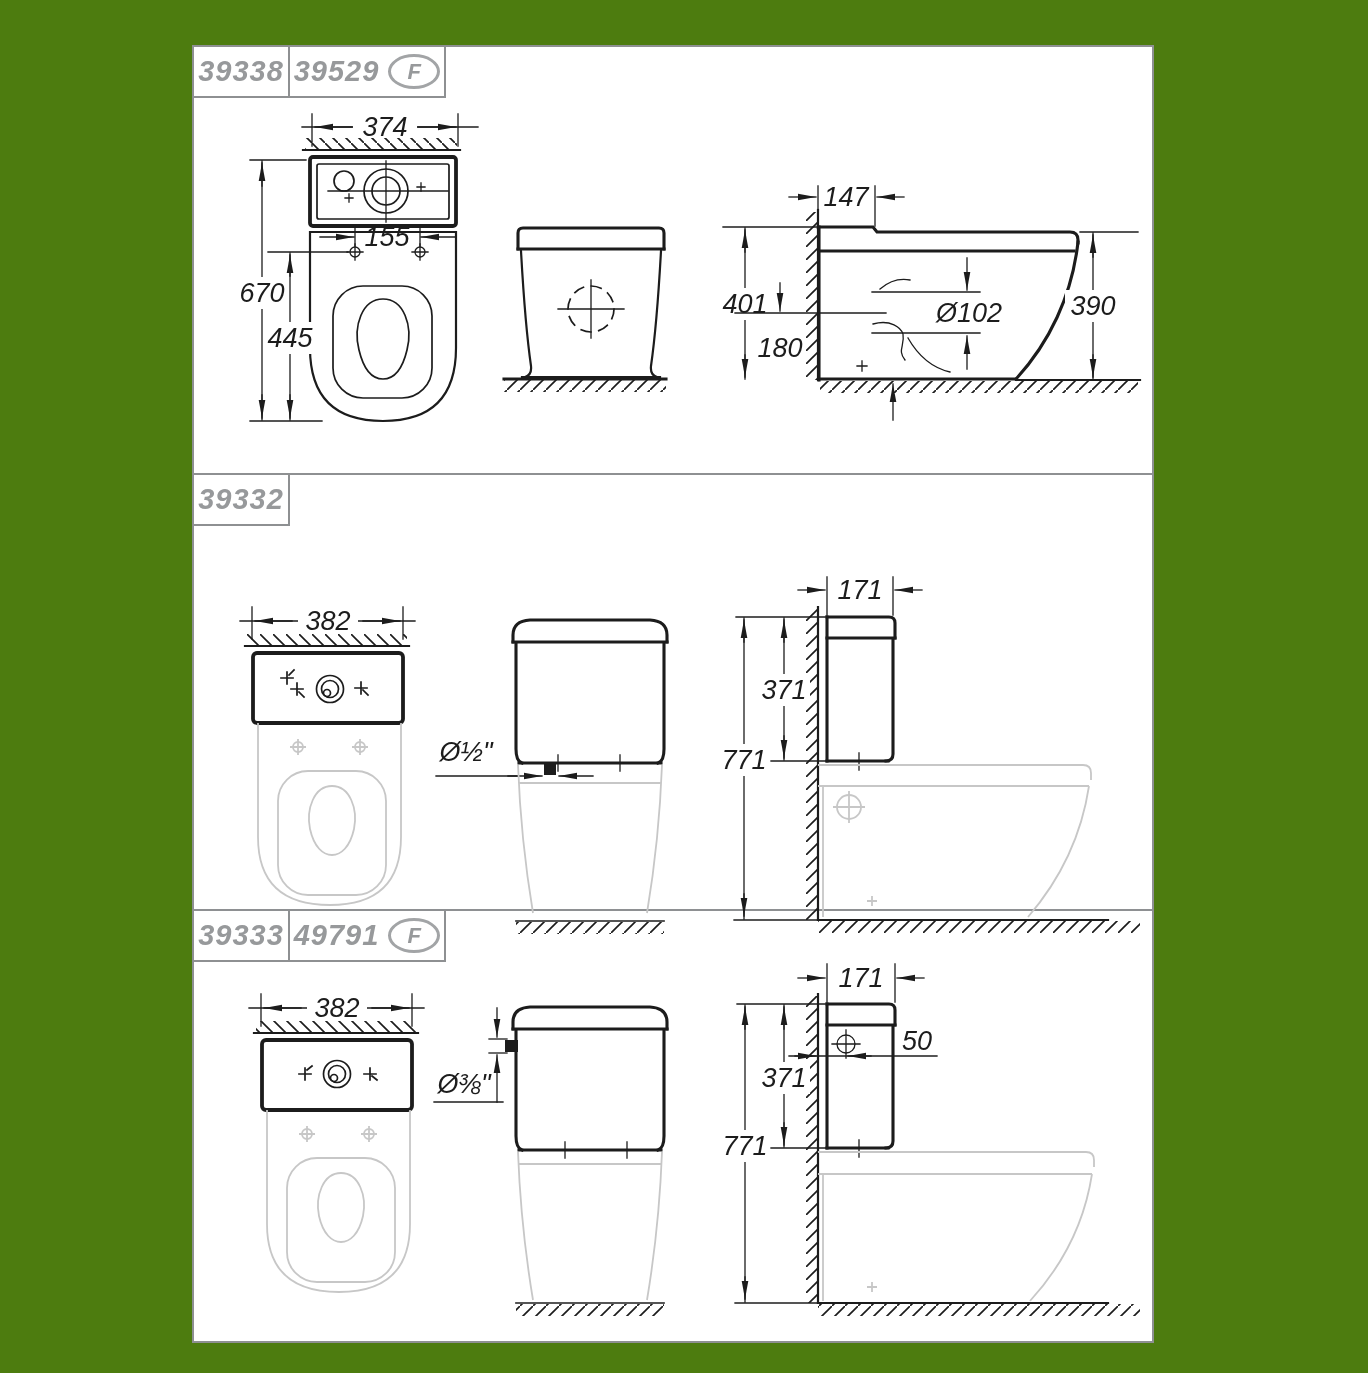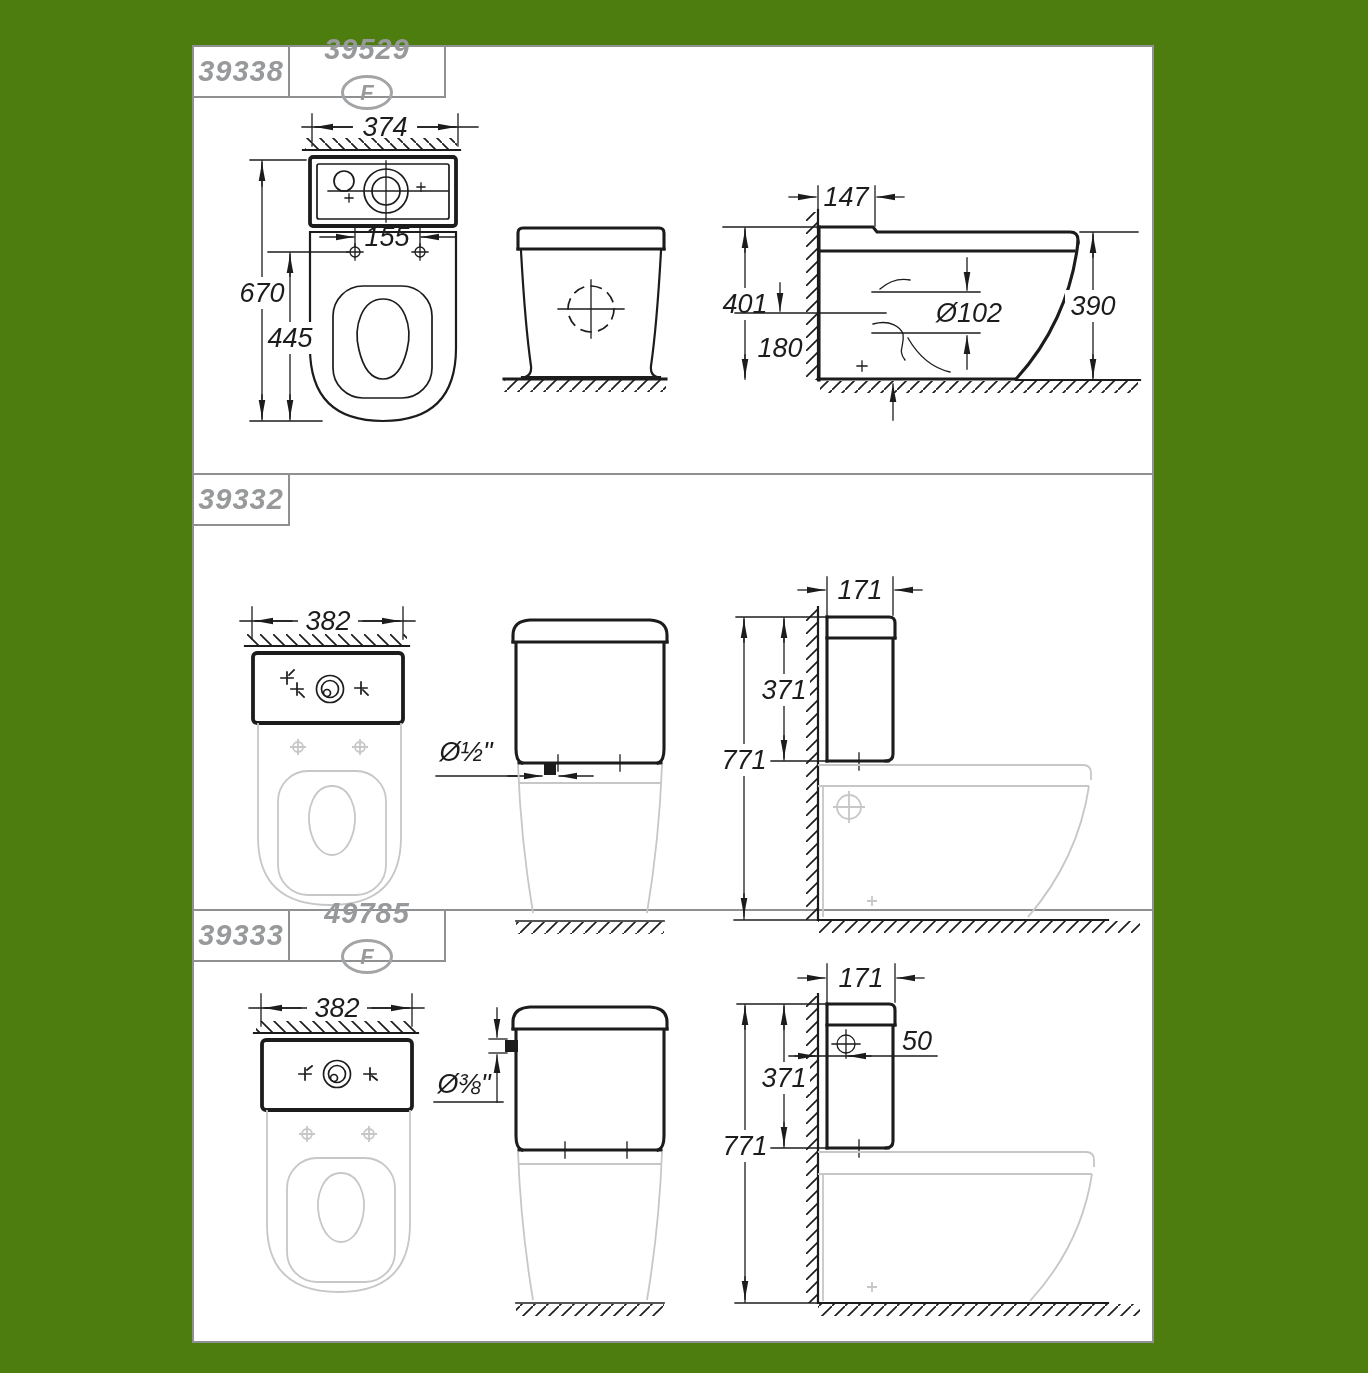--- a/index.html
+++ b/index.html
@@ -6,21 +6,21 @@
   body{width:1368px;height:1373px;position:relative;font-family:"Liberation Sans",sans-serif;}
   .sheet{position:absolute;inset:0;background:#4d7c0f;font-style:italic;}
   .panel{position:absolute;left:192px;width:962px;border:2px solid #8e9092;background:#fff;box-sizing:border-box;}
   .p1{top:45px;height:430px;}
   .p2{top:473px;height:530px;}
   .p3{top:909px;height:434px;}
   .codebox{position:absolute;top:-2px;left:-2px;display:flex;background:#fff;z-index:3;}
   .codecell{border:2px solid #8e9092;height:53px;display:flex;align-items:center;justify-content:center;
             gap:9px;font-weight:bold;font-size:29px;color:#97999b;box-sizing:border-box;letter-spacing:1px;}
   .c1{width:98px;}
-  .c2{width:158px;margin-left:-2px;flex-direction:column;}
+  .c2{width:158px;margin-left:-2px;}
   .fbadge{width:46px;height:29px;border:3px solid #a2a4a6;border-radius:50%;display:flex;align-items:center;
           justify-content:center;font-size:22px;font-weight:bold;color:#97999b;letter-spacing:0;flex:none;}
   svg.draw{position:absolute;inset:0;width:100%;height:100%;z-index:1;}
   .ln{stroke:#1c1c1c;fill:none;stroke-linecap:square;}
   .w1{stroke-width:1.3px;}
   .w15{stroke-width:1.7px;}
   .w2{stroke-width:2.2px;}
   .w3{stroke-width:3.1px;}
   .w4{stroke-width:3.8px;}
   .gh{stroke:#c7c7c7;fill:none;stroke-width:1.8px;}
@@ -287,21 +287,21 @@
         <line class="ln w2" x1="818" y1="871" x2="1108" y2="871"></line>
         <rect x="818" y="872" width="322" height="12" fill="url(#hUp)" stroke="none"></rect>
       </g>
     </svg>
   </div>
 
   <div class="panel p3">
     <div class="codebox">
       <div class="codecell c1">39333</div>
       <div class="codecell c2">
-        <span>49785</span>
+        <span>49791</span>
         <span class="fbadge">F</span>
       </div>
     </div>
 
     <svg class="draw" viewBox="194 905 958 430">
 
       <g>
         <line class="ln w1" x1="261" y1="988" x2="261" y2="1020"></line>
         <line class="ln w1" x1="412" y1="988" x2="412" y2="1020"></line>
         <line class="ln w1" x1="249" y1="1002" x2="424" y2="1002"></line>

